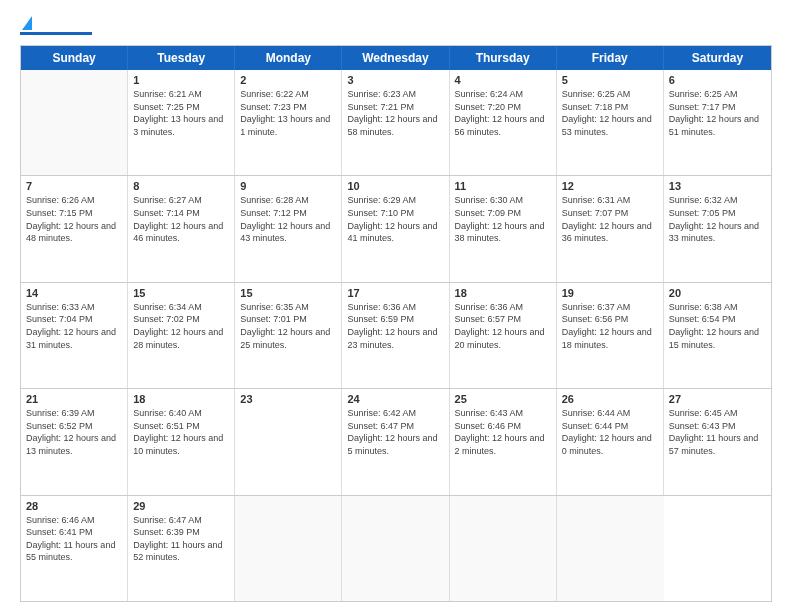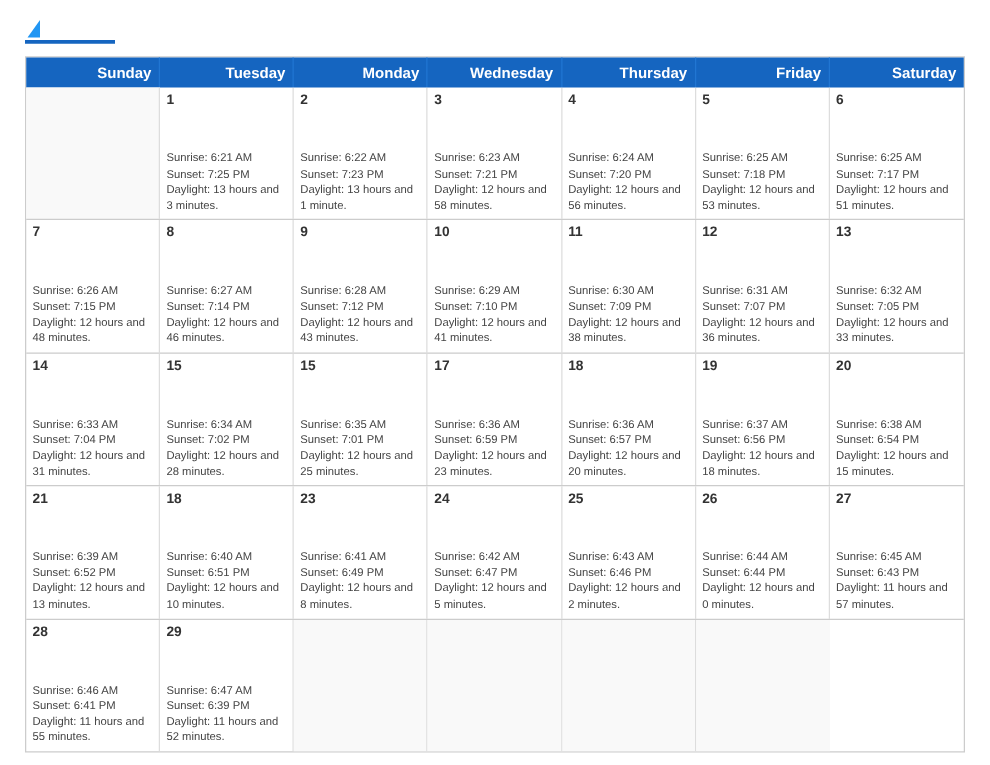--- a/index.html
+++ b/index.html
@@ -76,21 +76,21 @@
     .cal-header {
       display: grid;
       grid-template-columns: repeat(7, 1fr);
       background: #1565c0;
     }
     .cal-header-cell {
       color: #fff;
       font-size: 12px;
       font-weight: bold;
       padding: 5px 6px;
-      text-align: right;
+      text-align: center;
       border-right: 1px solid #2176d2;
     }
     .cal-header-cell:last-child { border-right: none; }
     .cal-body {
       flex: 1;
       display: flex;
       flex-direction: column;
     }
     .cal-row {
       display: grid;
@@ -114,21 +114,20 @@
     .day-number {
       font-size: 11px;
       font-weight: bold;
       color: #333;
       margin-bottom: 2px;
     }
     .day-info {
       font-size: 9px;
       color: #444;
       line-height: 1.4;
-      margin-top: 32px;
     }
   </style>
 </head>
 <body>
 
 <div class="page">
   <div class="header">
     <div class="logo">
       <div class="logo-text">
         <span class="general"></span>
@@ -245,21 +244,20 @@
           <div class="cal-cell">
             <div class="day-number">21</div>
             <div class="day-info">Sunrise: 6:39 AM<br>Sunset: 6:52 PM<br>Daylight: 12 hours and 13 minutes.</div>
           </div>
           <div class="cal-cell">
             <div class="day-number">18</div>
             <div class="day-info">Sunrise: 6:40 AM<br>Sunset: 6:51 PM<br>Daylight: 12 hours and 10 minutes.</div>
           </div>
           <div class="cal-cell">
             <div class="day-number">23</div>
-            <div class="day-info">Sunrise: 6:41 AM<br>Sunset: 6:49 PM<br>Daylight: 12 hours and 8 minutes.</div>
           </div>
           <div class="cal-cell">
             <div class="day-number">24</div>
             <div class="day-info">Sunrise: 6:42 AM<br>Sunset: 6:47 PM<br>Daylight: 12 hours and 5 minutes.</div>
           </div>
           <div class="cal-cell">
             <div class="day-number">25</div>
             <div class="day-info">Sunrise: 6:43 AM<br>Sunset: 6:46 PM<br>Daylight: 12 hours and 2 minutes.</div>
           </div>
           <div class="cal-cell">

